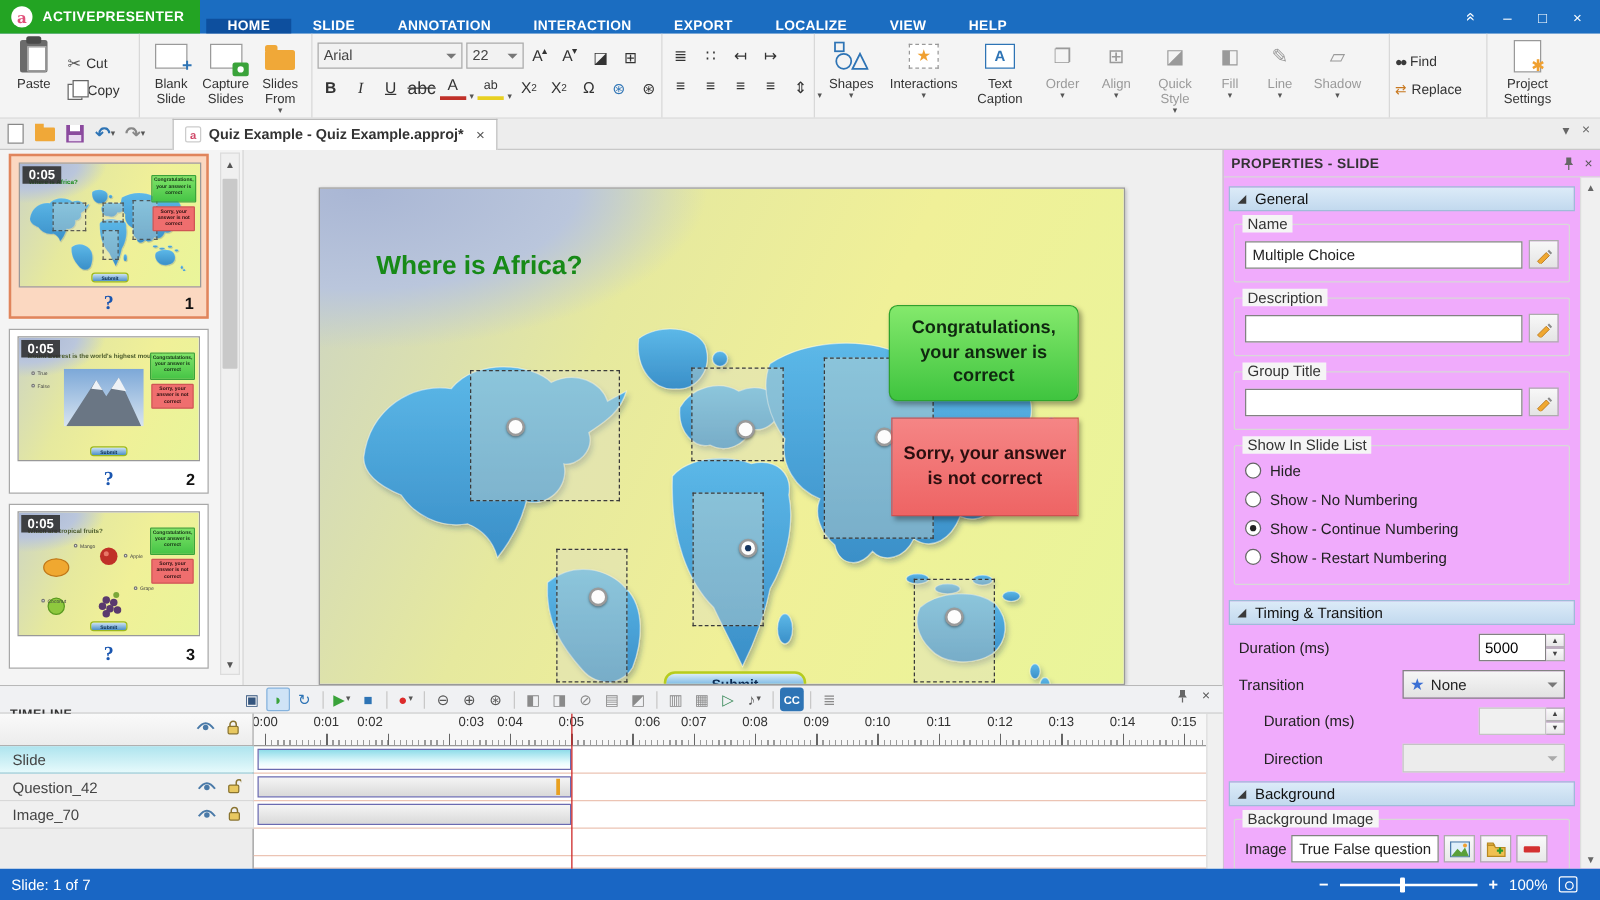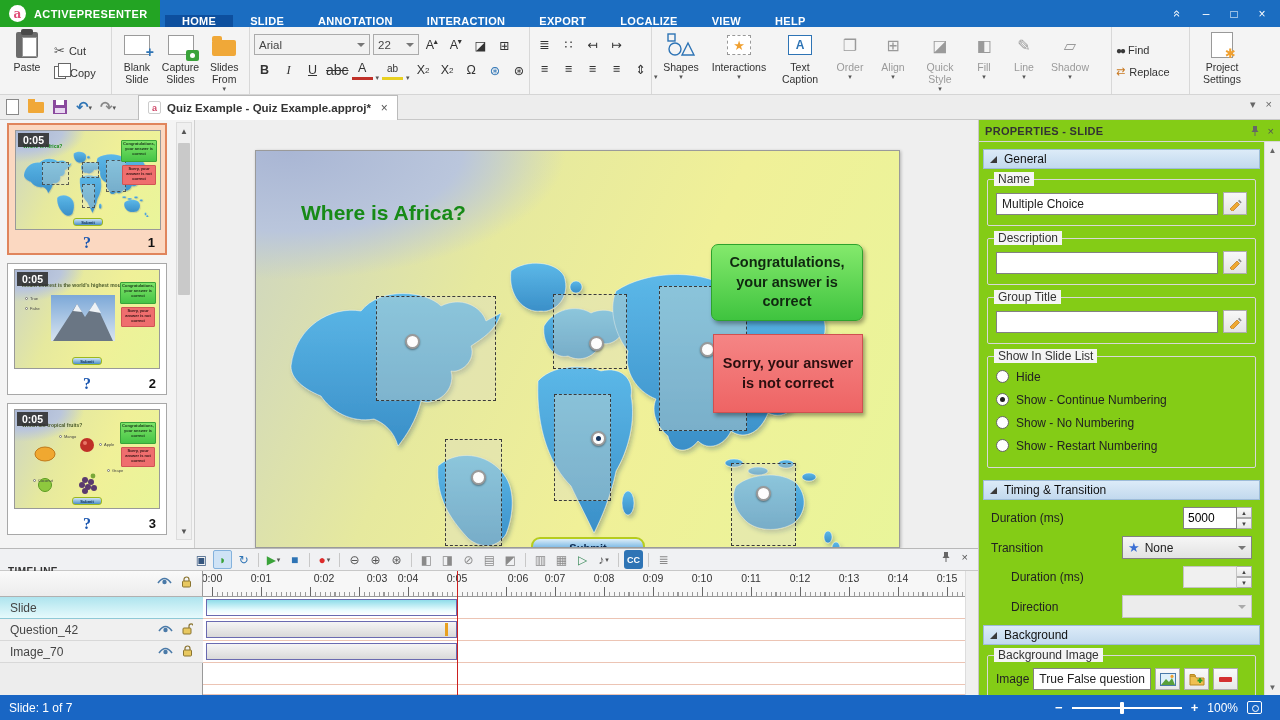--- a/index.html
+++ b/index.html
@@ -120,21 +120,21 @@
     border-radius:7px; box-shadow:2px 3px 4px rgba(0,0,0,.35); display:flex; align-items:center; justify-content:center; text-align:center;
     font-size:14.5px; font-weight:bold; color:#102810; line-height:1.35; padding:4px; }
   #fb-red { position:absolute; left:457px; top:183px; width:150px; height:79px; background:linear-gradient(#f58585,#ee6464); border:1px solid #cf5050;
     box-shadow:2px 3px 4px rgba(0,0,0,.35); display:flex; align-items:center; justify-content:center; text-align:center;
     font-size:14.5px; font-weight:bold; color:#2c0f0f; line-height:1.35; padding:4px; }
   #submit-btn { position:absolute; left:275px; top:386px; width:114px; height:22px; border:2px solid #b6cc1e; border-radius:9px;
     background:linear-gradient(#dcedf8 0%, #8cc2e8 40%, #4788c4 100%); color:#0a2a52; font-size:11px; font-weight:bold;
     display:flex; align-items:center; justify-content:center; }
 
   
-  #props { position:absolute; left:978px; top:120px; width:302px; height:575px; background:#84cc16; border-left:1px solid #c8c8c8; overflow:hidden; }
+  #props { position:absolute; left:978px; top:120px; width:302px; height:575px; background:#f0abfc; border-left:1px solid #c8c8c8; overflow:hidden; }
   #props-header { height:22px; display:flex; align-items:center; padding:0 6px; border-bottom:1px solid #d8d8d8; }
   #props-title { font-size:11px; font-weight:bold; color:#333; letter-spacing:.3px; flex:1; }
   .hicon { color:#555; font-size:11px; margin-left:8px; }
   #props-body { position:absolute; left:0; top:22px; right:16px; bottom:0; padding:1px 2px; }
   .sec { height:20px; background:linear-gradient(#dcebf8,#c2d9ee); border:1px solid #9ebcd8; margin:6px 2px; display:flex; align-items:center; gap:7px; padding-left:6px; font-size:12px; color:#111; }
   .tri { width:0; height:0; border-bottom:7px solid #3a3a3a; border-left:7px solid transparent; }
   .groupbox { position:relative; border:1px solid #d8d8d8; border-radius:2px; margin:10px 6px 12px; padding:12px 8px 10px; }
   .legend { position:absolute; top:-8px; left:6px; background:#f5f5f5; padding:0 4px; font-size:12px; color:#333; }
   .inrow { display:flex; align-items:center; gap:5px; }
   .tinput { flex:1; height:22px; border:1px solid #828282; background:#fff; font-size:12px; color:#222; padding:0 5px;
@@ -684,26 +684,26 @@
       </div>
 
       <div class="groupbox" style="padding-top:8px">
         <span class="legend">Show In Slide List</span>
         <div>
             <div class="radio-row">
               <span class="radio"></span>
               <span>Hide</span>
             </div>
             <div class="radio-row">
+              <span class="radio"></span>
+              <span>Show - No Numbering</span>
+            </div>
+            <div class="radio-row">
               <span class="radio checked"></span>
               <span>Show - Continue Numbering</span>
-            </div>
-            <div class="radio-row">
-              <span class="radio"></span>
-              <span>Show - No Numbering</span>
             </div>
             <div class="radio-row">
               <span class="radio"></span>
               <span>Show - Restart Numbering</span>
             </div>
           </div>
       </div>
 
       <div class="sec">
         <span class="tri"></span>
@@ -839,21 +839,21 @@
           <svg class="lock-svg" width="11" height="13" viewBox="0 0 10 13">
             <path d="M2.5 5 V3.5 a2.5 2.5 0 0 1 5 0 V5" fill="none" stroke="#8a7430" stroke-width="1.2"></path>
             <rect x="1" y="5" width="8" height="6" rx="1" fill="#e8c860" stroke="#8a7430"></rect>
           </svg>
         </div>
       </div>
       <div id="tl-ruler">
         <div>
             <span class="ruler-label" style="left: -4px;">0:00</span>
             <span class="ruler-label" style="left: 45px;">0:01</span>
-            <span class="ruler-label" style="left: 108px; text-align: center;">0:02</span>
+            <span class="ruler-label" style="left: 80px; text-align: center;">0:02</span>
             <span class="ruler-label" style="left: 161px;">0:03</span>
             <span class="ruler-label" style="left: 192px;">0:04</span>
             <span class="ruler-label" style="left: 241px;">0:05</span>
             <span class="ruler-label" style="left: 290px; margin-left: 12px;">0:06</span>
             <span class="ruler-label" style="left: 339px;">0:07</span>
             <span class="ruler-label" style="left: 388px;">0:08</span>
             <span class="ruler-label" style="left: 437px;">0:09</span>
             <span class="ruler-label" style="left: 486px;">0:10</span>
             <span class="ruler-label" style="left: 535px;">0:11</span>
             <span class="ruler-label" style="left: 584px;">0:12</span>

